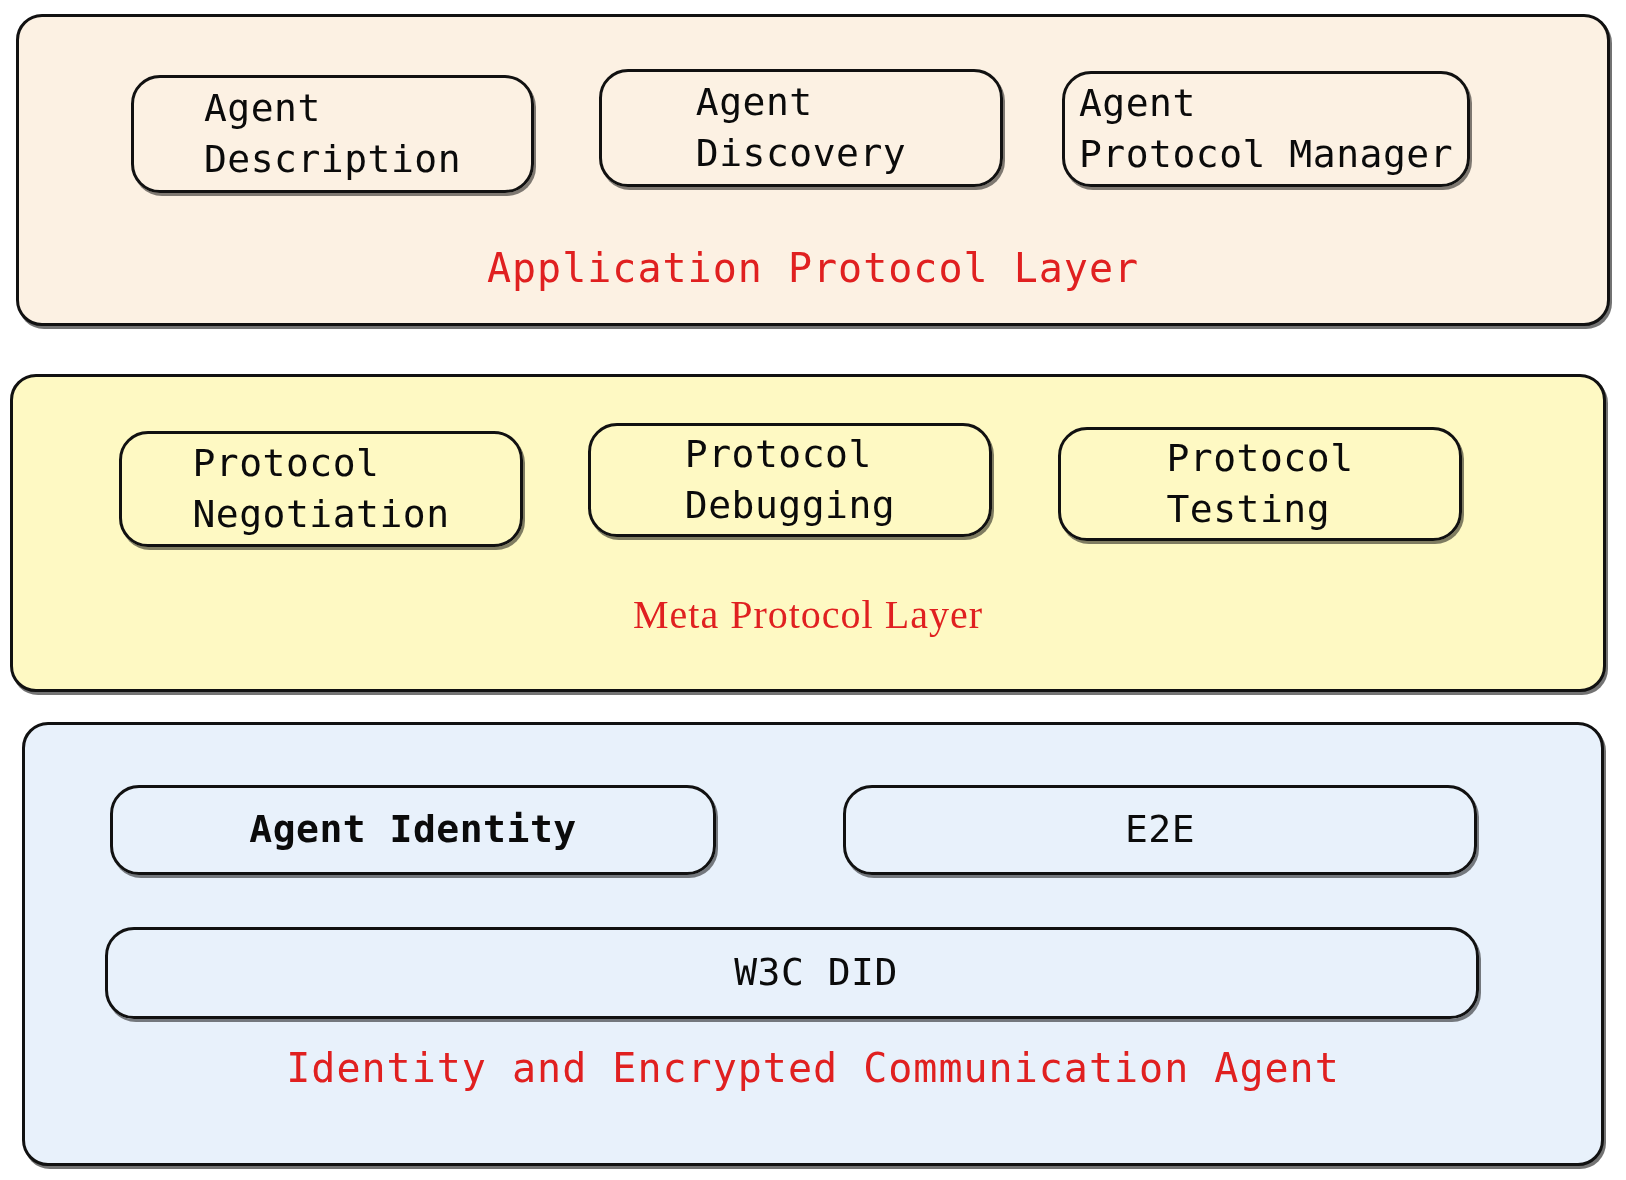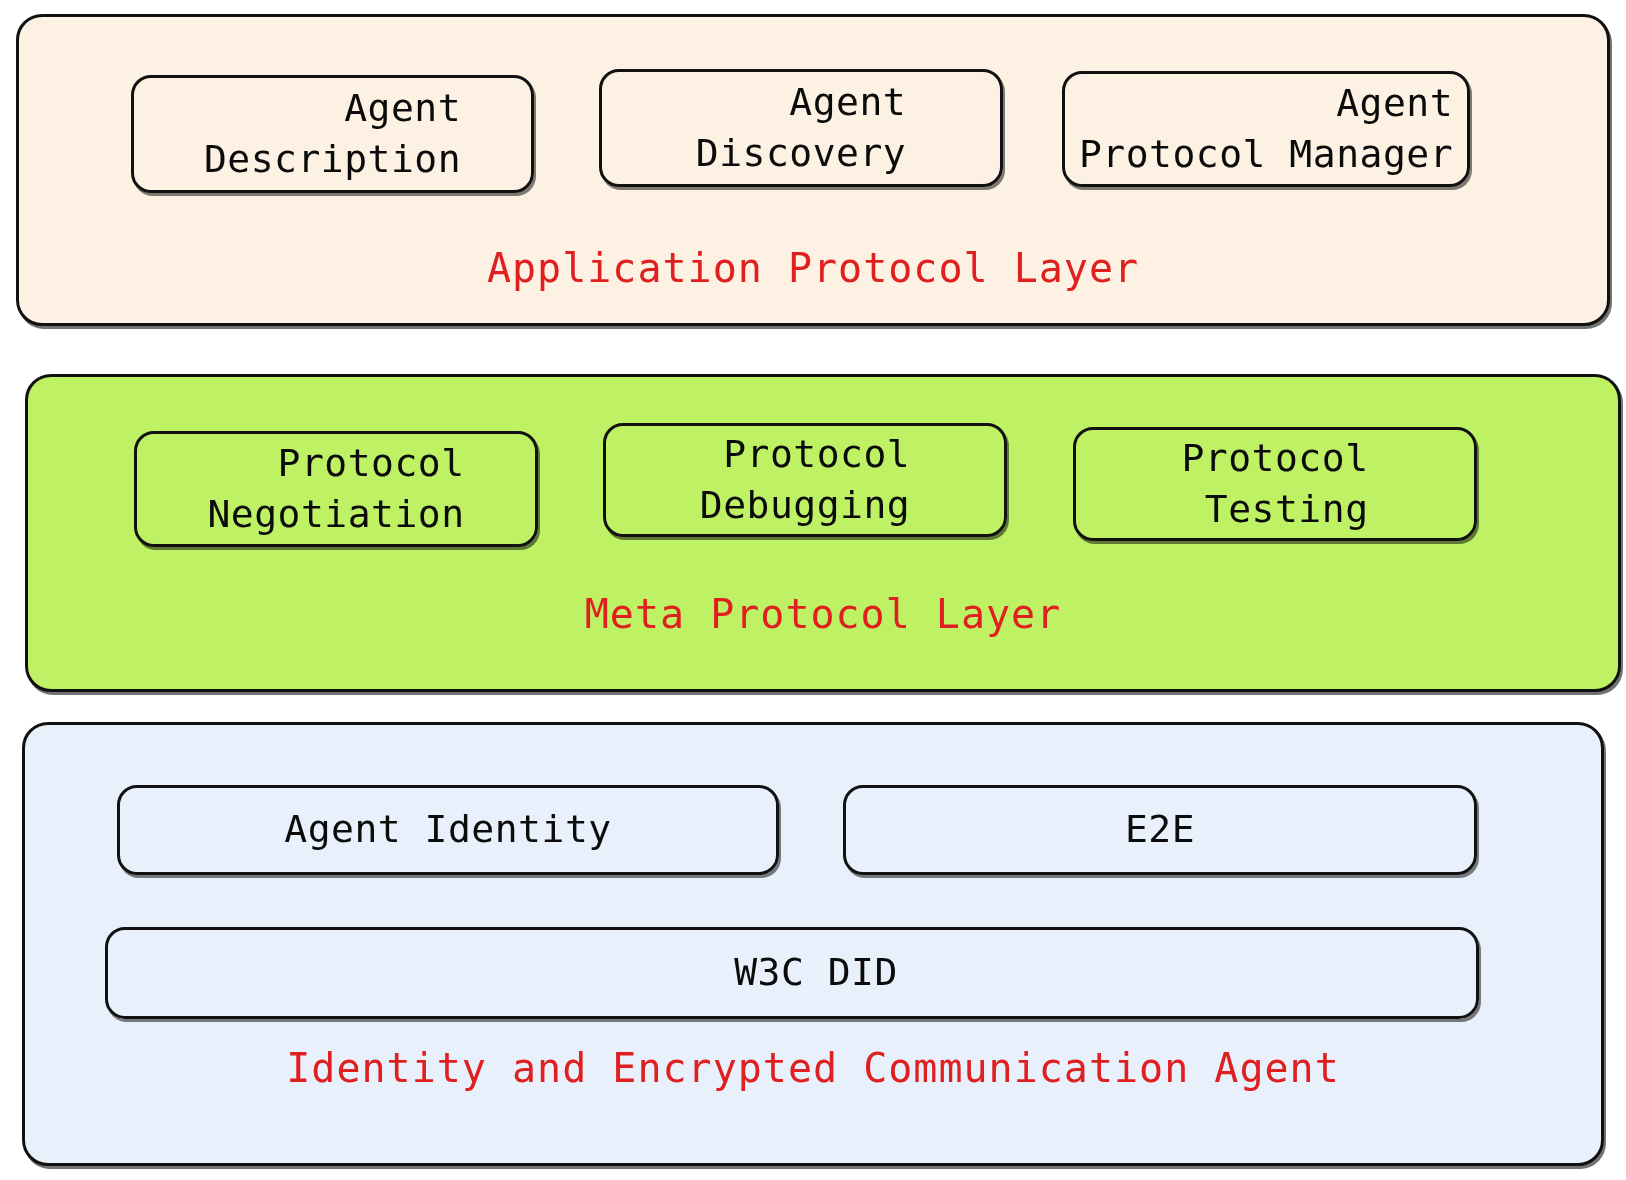--- a/index.html
+++ b/index.html
@@ -33,47 +33,47 @@
 
   .layer-app {
     left: 16px;
     top: 14px;
     width: 1594px;
     height: 312px;
     background: #fcf1e3;
   }
 
   .layer-meta {
-    left: 25px;
+    left: 10px;
     top: 374px;
     width: 1596px;
     height: 318px;
-    background: #bef264;
+    background: #fef9c3;
   }
 
   .layer-identity {
     left: 22px;
     top: 722px;
     width: 1582px;
     height: 444px;
     background: #e8f1fb;
   }
 
   
   .node {
     position: absolute;
     box-sizing: border-box;
     border: 3px solid #111111;
-    border-radius: 20px;
+    border-radius: 29px;
     background: transparent;
     box-shadow: 2px 3px 0 rgba(0,0,0,0.5);
     display: flex;
     align-items: center;
     justify-content: center;
-    text-align: right;
+    text-align: left;
     color: #0b0b0b;
     font-size: 38px;
     line-height: 1.35;
     letter-spacing: 0.5px;
     white-space: pre-line;
   }
 
   
   .node-agent-description {
     left: 112px;
@@ -109,24 +109,25 @@
   }
   .node-protocol-testing {
     left: 1045px;
     top: 50px;
     width: 404px;
     height: 114px;
   }
 
   
   .node-agent-identity {
-    left: 92px;
+    left: 85px;
     top: 60px;
-    width: 662px;
+    width: 606px;
     height: 90px;
+    font-weight: bold;
   }
   .node-e2e {
     left: 818px;
     top: 60px;
     width: 634px;
     height: 90px;
   }
   .node-w3c-did {
     left: 80px;
     top: 202px;
@@ -146,20 +147,21 @@
   }
   .caption-app {
     left: 0;
     right: 0;
     top: 228px;
   }
   .caption-meta {
     left: 0;
     right: 0;
     top: 214px;
+    font-family: Liberation Serif, serif;
   }
   .caption-identity {
     left: 0;
     right: 0;
     top: 320px;
   }
 </style>
 </head>
 <body>
 

